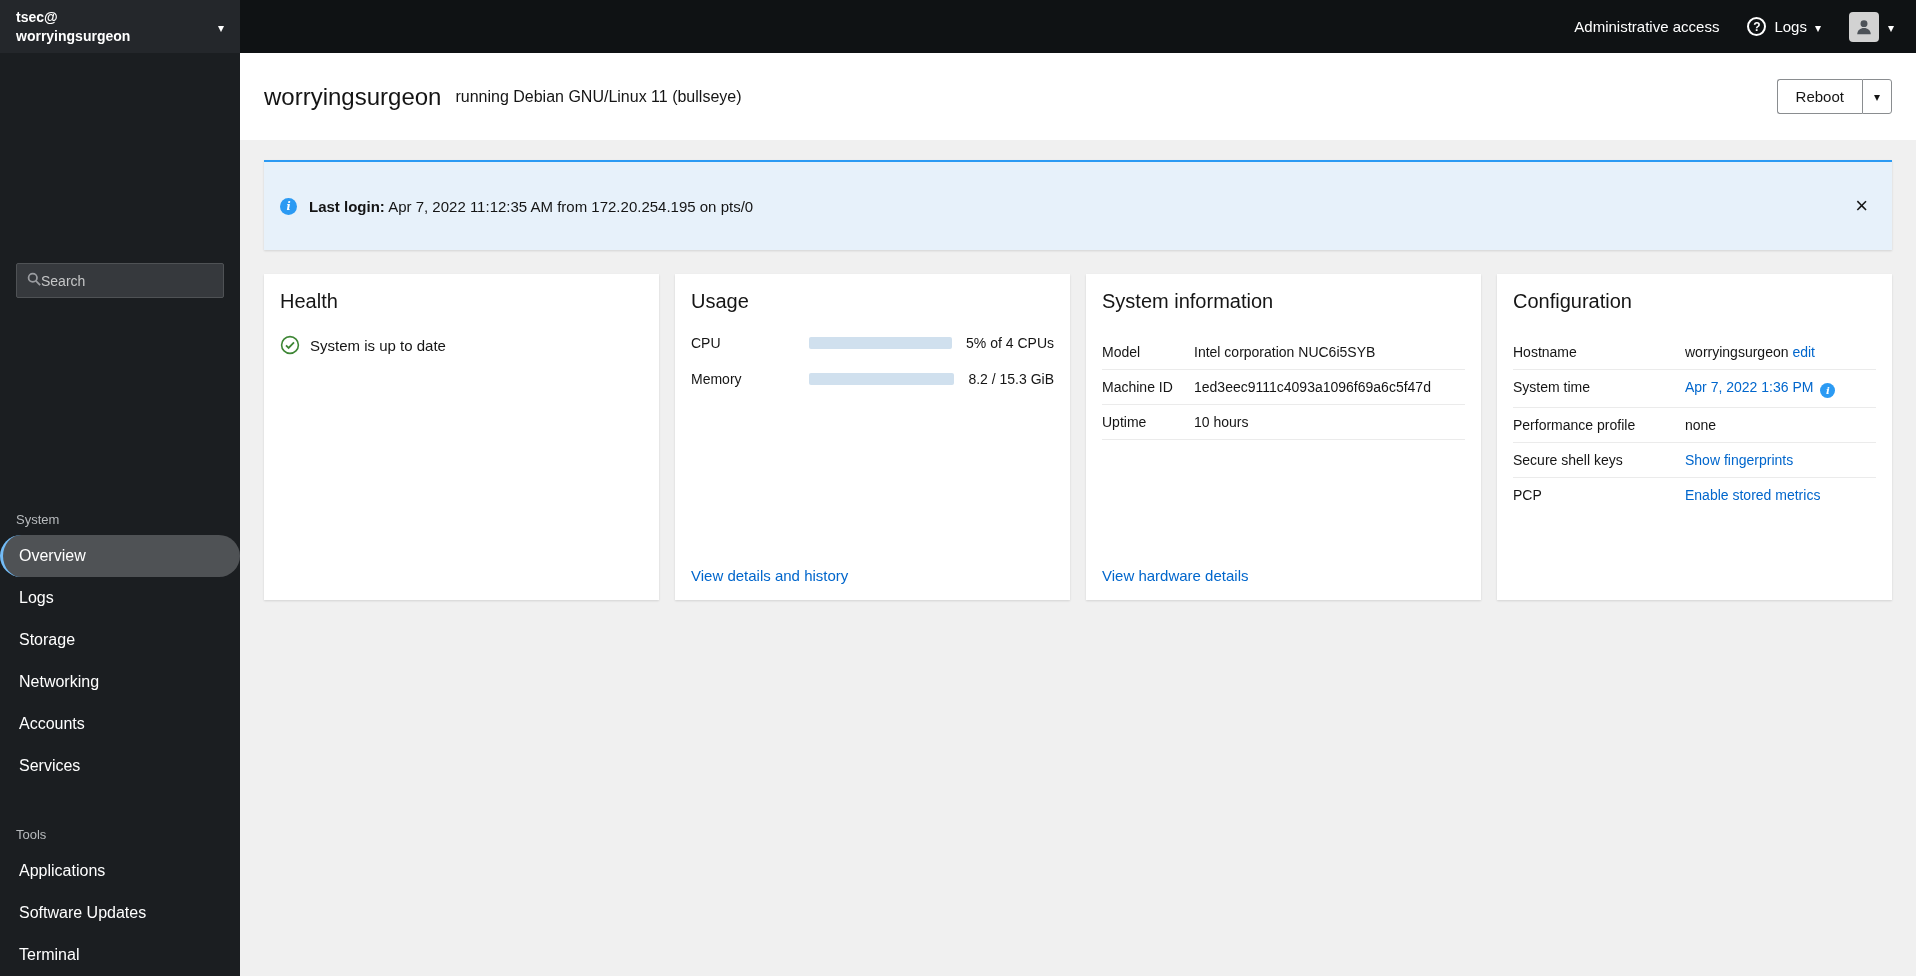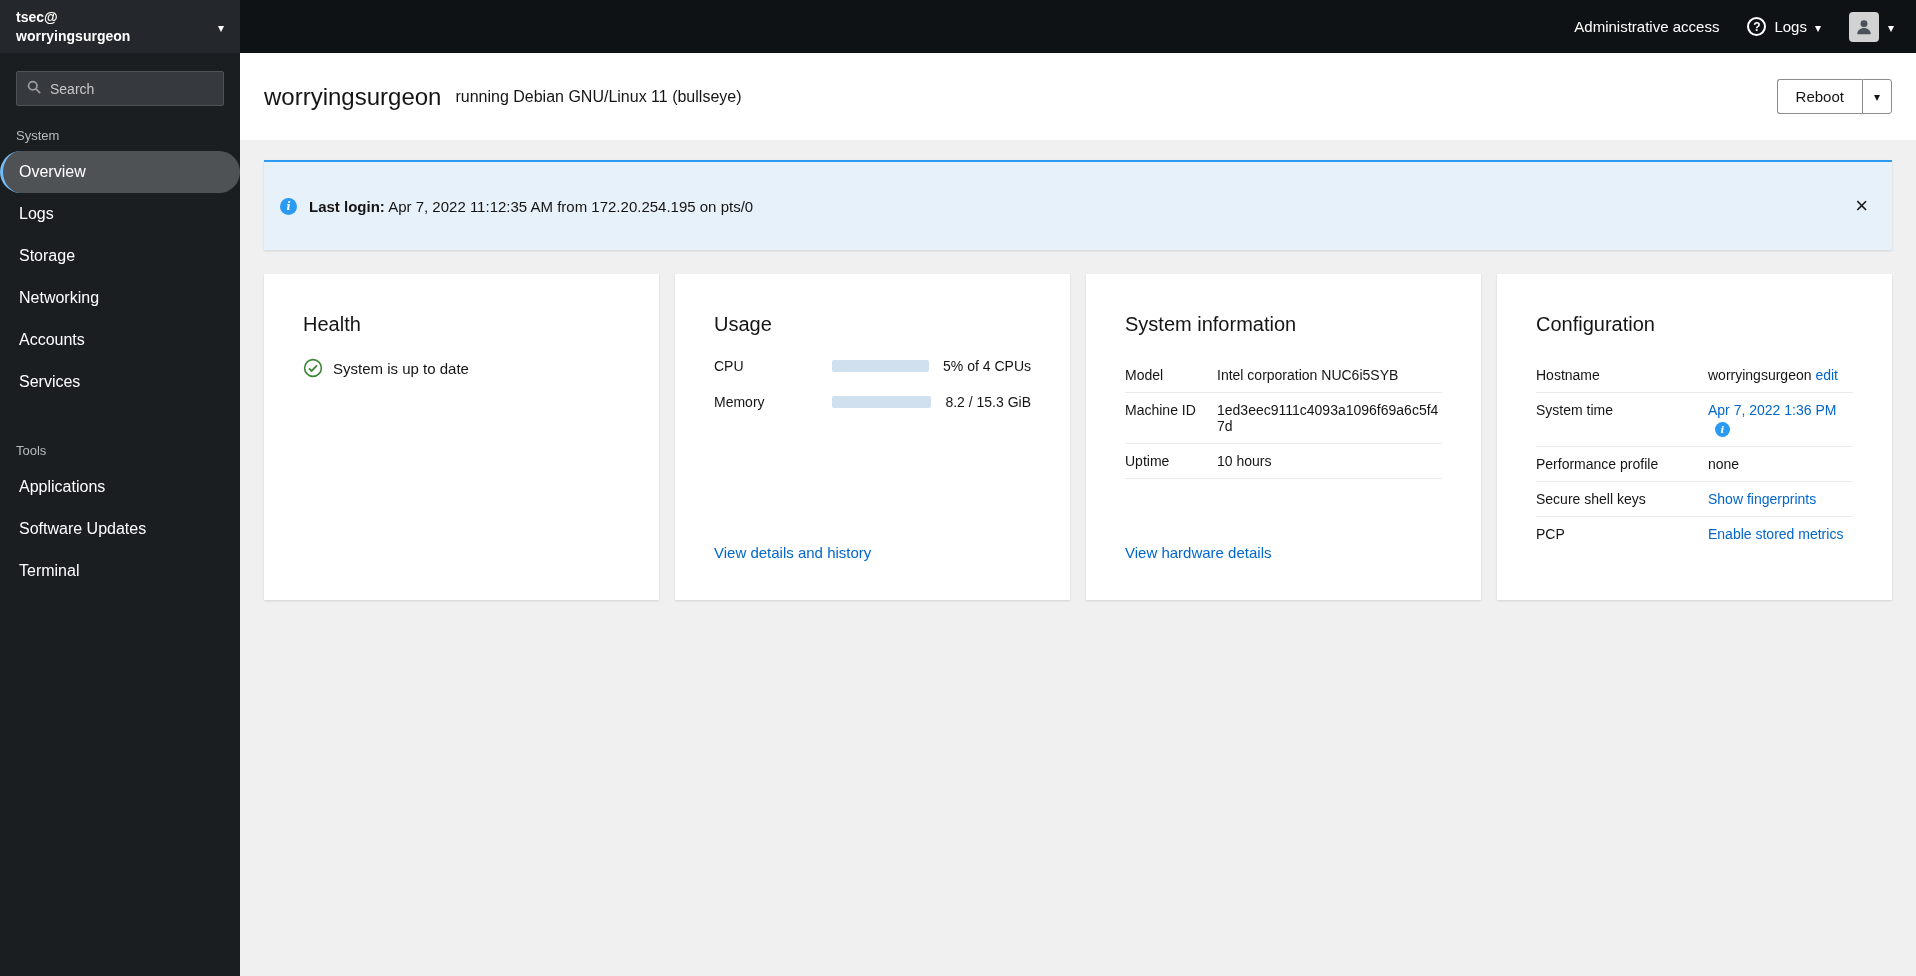--- a/index.html
+++ b/index.html
@@ -2,26 +2,26 @@
 <html><head>
 <meta charset="utf-8">
 <style>
   * { box-sizing: border-box; margin: 0; padding: 0; }
   html, body { width: 1916px; height: 976px; overflow: hidden; }
   body { font-family: "Liberation Sans", "DejaVu Sans", sans-serif; font-size: 14px; color: #151515; }
 
   .app { display: flex; width: 1916px; height: 976px; }
 
   
-  .sidebar { width: 240px; flex: none; background: #1b1e21; color: #fff; display: flex; flex-direction: column; }
+  .sidebar { width: 240px; flex: none; background: #1b1e21; color: #fff; display: flex; flex-direction: column; justify-content: space-between; }
   .sidebar-header { height: 53px; flex: none; background: #24272b; display: flex; align-items: center; justify-content: space-between; padding: 0 16px; cursor: pointer; }
   .host-lines { font-size: 14px; font-weight: 700; line-height: 1.35; }
   .caret { display: inline-block; color: inherit; }
   .caret::before { content: "▾"; font-size: 12px; }
-  .search-wrap { margin: 18px 16px 6px; display: flex; align-items: center; gap: 9px; background: #36393d; border: 1px solid #4f5255; border-radius: 2px; padding: 8px 10px; }
+  .search-wrap { margin: 18px 16px 6px; display: flex; align-items: center; background: #36393d; border: 1px solid #4f5255; border-radius: 2px; padding: 8px 10px; }
   .search-wrap input { background: transparent; border: none; outline: none; color: #fff; font-size: 14px; width: 100%; font-family: inherit; }
   .search-wrap input::placeholder { color: #c6c7c8; }
   .nav-section-label { padding: 16px 16px 8px; font-size: 13px; color: #b8bbbe; }
   .nav-section + .nav-section { margin-top: 24px; }
   .nav-item { display: block; padding: 12px 16px; font-size: 16px; color: #fff; text-decoration: none; cursor: pointer; border-left: 3px solid transparent; }
   .nav-item.active { background: #4f5255; border-left-color: #73bcf7; border-radius: 21px; }
 
   
   .main { flex: 1; min-width: 0; display: flex; flex-direction: column; background: #f0f0f0; }
 
@@ -46,21 +46,21 @@
   .alert { background: #e7f1fa; border-top: 2px solid #2b9af3; box-shadow: 0 1px 2px rgba(3,3,3,.12); padding: 31px 16px; display: flex; align-items: center; gap: 12px; font-size: 15px; }
   .info-icon { width: 17px; height: 17px; border-radius: 50%; background: #2b9af3; color: #fff; display: inline-flex; align-items: center; justify-content: center; flex: none; }
   .info-icon::before { content: "i"; font-family: "DejaVu Serif", serif; font-style: italic; font-weight: 700; font-size: 11px; }
   .info-icon.small { width: 15px; height: 15px; margin-left: 7px; vertical-align: -2px; }
   .info-icon.small::before { font-size: 10px; }
   .alert-bold { font-weight: 700; }
   .alert-close { margin-left: auto; background: none; border: none; cursor: pointer; padding: 2px 8px; line-height: 1; }
   .alert-close::before { content: "×"; font-size: 22px; color: #151515; }
 
   .cards { margin-top: 24px; display: grid; grid-template-columns: repeat(4, 1fr); gap: 16px; align-items: stretch; }
-  .card { background: #fff; box-shadow: 0 1px 2px rgba(3,3,3,.12); padding: 39px; min-height: 326px; display: flex; flex-direction: column; }
+  .card { background: #fff; box-shadow: 0 1px 2px rgba(3,3,3,.12); padding: 16px; min-height: 326px; display: flex; flex-direction: column; }
   .card-title { font-size: 20px; font-weight: 400; margin-bottom: 22px; }
   .card-link { margin-top: auto; color: #0066cc; font-size: 15px; text-decoration: none; cursor: pointer; align-self: flex-start; }
   a.link { color: #0066cc; text-decoration: none; cursor: pointer; }
 
   .health-row { display: flex; align-items: center; gap: 10px; font-size: 15px; }
 
   .usage-row { display: flex; align-items: center; margin-bottom: 20px; font-size: 14px; }
   .usage-label { width: 118px; flex: none; }
   .progress { flex: 1; height: 12px; background: #d0e0ee; border-radius: 2px; overflow: hidden; }
   .progress-fill { height: 100%; background: #0066cc; min-width: 6px; }

